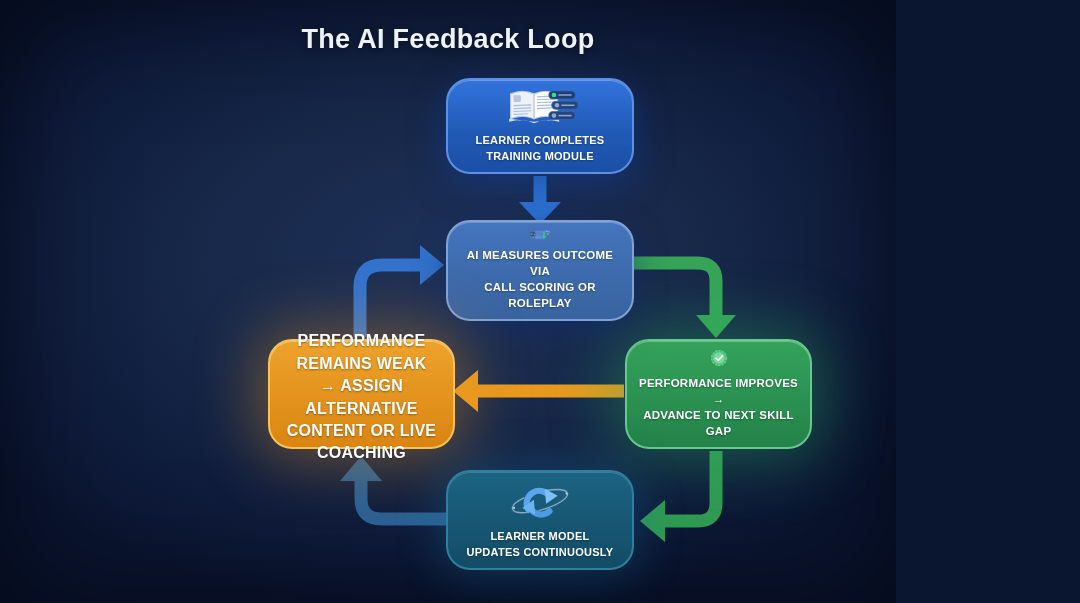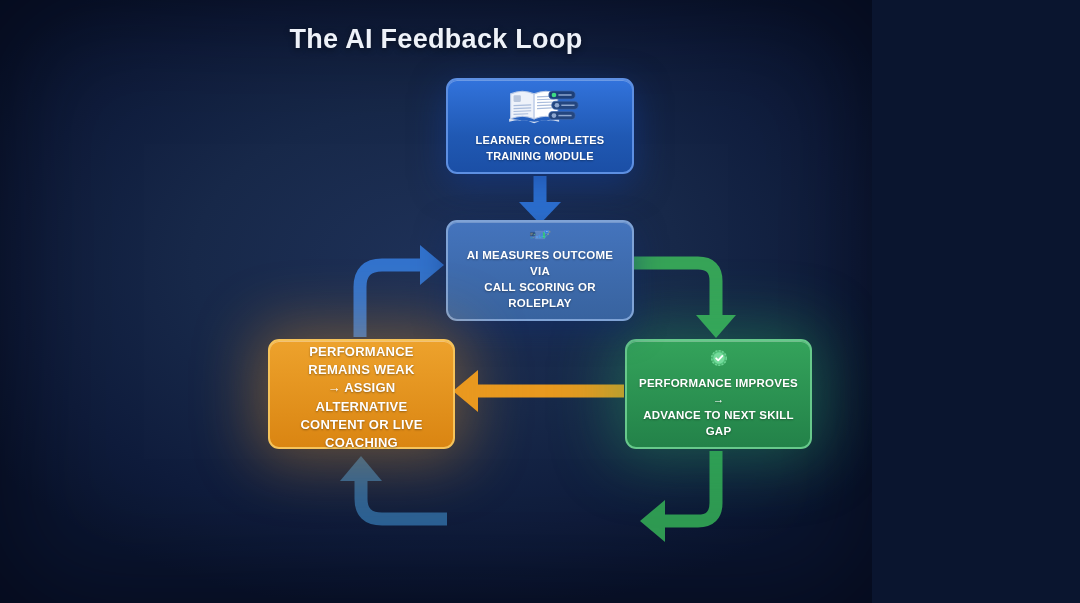--- a/index.html
+++ b/index.html
@@ -2,32 +2,33 @@
 <html><head>
 <meta charset="utf-8">
 <style>
   html,body{margin:0;padding:0;background:#0a152f;}
   .canvas{
     position:relative;width:872px;height:603px;overflow:hidden;
     font-family:"Liberation Sans",sans-serif;
     background:
       radial-gradient(ellipse 62% 58% at 50% 44%, #1e3158 0%, #172849 45%, #0f1c3c 78%, #0a1530 100%);
     box-shadow:inset 0 0 120px rgba(0,0,10,.6);
+    padding-left:24px;
   }
   .title{
     position:absolute;top:24px;left:0;width:100%;text-align:center;
     color:#eef2f9;font-size:27px;font-weight:bold;letter-spacing:.3px;
     text-shadow:0 2px 6px rgba(0,0,0,.45);
   }
   .edges{position:absolute;inset:0;z-index:1;pointer-events:none;}
   .edges path{fill:none;stroke-width:13;stroke-linejoin:round;}
   .node{
     position:absolute;z-index:2;display:flex;flex-direction:column;
     align-items:center;justify-content:center;gap:7px;
-    border-radius:11px;box-sizing:border-box;padding:8px 10px;
+    border-radius:24px;box-sizing:border-box;padding:8px 10px;
   }
   .node .label{
     color:#ffffff;font-weight:bold;text-align:center;white-space:pre-line;
     line-height:1.4;letter-spacing:.25px;text-shadow:0 1px 2px rgba(0,0,0,.35);
   }
   .node-train{
     left:446px;top:78px;width:188px;height:96px;
     background:linear-gradient(180deg,#3273dc 0%,#2059b4 60%,#1b4fa6 100%);
     border:2px solid #5d8fe2;
     box-shadow:0 10px 34px rgba(18,60,150,.55), inset 0 1px 0 rgba(255,255,255,.28);
@@ -46,21 +47,21 @@
     border:2px solid #67c98b;
     box-shadow:0 0 62px 12px rgba(44,180,96,.38), inset 0 1px 0 rgba(255,255,255,.3);
   }
   .node-improve .label{font-size:11.5px;}
   .node-remediate{
     left:268px;top:339px;width:187px;height:110px;
     background:linear-gradient(180deg,#eda22c 0%,#da8512 100%);
     border:2px solid #f6c35a;
     box-shadow:0 0 62px 12px rgba(240,152,38,.38), inset 0 1px 0 rgba(255,255,255,.35);
   }
-  .node-remediate .label{font-size:13px;}
+  .node-remediate .label{font-size:16px;}
   .node-update{
     left:446px;top:470px;width:188px;height:100px;
     background:linear-gradient(180deg,#1c6383 0%,#124c66 100%);
     border:2px solid #2e7fa0;
     box-shadow:0 0 44px 6px rgba(28,120,165,.32), inset 0 1px 0 rgba(255,255,255,.18);
   }
   .node-update .label{font-size:11px;}
 </style>
 </head>
 <body>
@@ -182,14 +183,28 @@
     <svg width="62" height="58" viewBox="0 0 72 68">
       <path d="M51 24 A 20 20 0 1 0 55 41" fill="none" stroke="#f6c454" stroke-width="8" stroke-linecap="round"></path>
       <line x1="42" y1="34" x2="52" y2="24" stroke="#f6c454" stroke-width="9" stroke-linecap="round"></line>
       <polygon points="66,10 60,32 45,17" fill="#f6c454"></polygon>
     </svg>
     <div class="label">PERFORMANCE REMAINS WEAK
 → ASSIGN ALTERNATIVE
 CONTENT OR LIVE COACHING</div>
   </div>
 
+  <div class="node node-update">
+    <svg width="92" height="58" viewBox="0 0 92 62">
+      <ellipse cx="46" cy="31" rx="42" ry="13" fill="none" stroke="#c9d4e6" stroke-width="2" opacity="0.65" transform="rotate(-16 46 31)" stroke-dasharray="52 14"></ellipse>
+      <circle cx="8" cy="41" r="1.6" fill="#e7eef8" opacity=".8"></circle>
+      <circle cx="85" cy="20" r="1.6" fill="#e7eef8" opacity=".8"></circle>
+      <path d="M29 44 A 18 18 0 1 1 61 25" fill="none" stroke="#5aa6ec" stroke-width="9" stroke-linecap="round"></path>
+      <polygon points="72,23 53,13 55,35" fill="#7ec0f5"></polygon>
+      <path d="M63 20 A 18 18 0 1 1 31 39" fill="none" stroke="#4f9ae4" stroke-width="9" stroke-linecap="round" opacity="0"></path>
+      <path d="M60 46 A 18 18 0 0 1 33 43" fill="none" stroke="#4f9ae4" stroke-width="9" stroke-linecap="round"></path>
+      <polygon points="20,41 39,51 37,29" fill="#6ab2f0"></polygon>
+    </svg>
+    <div class="label">LEARNER MODEL
+UPDATES CONTINUOUSLY</div>
+  </div>
 
 </div>
 
 </body></html>

